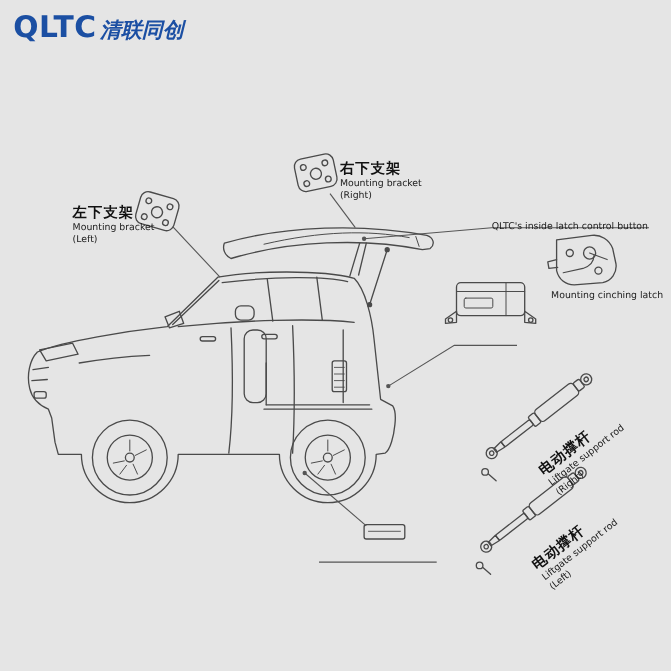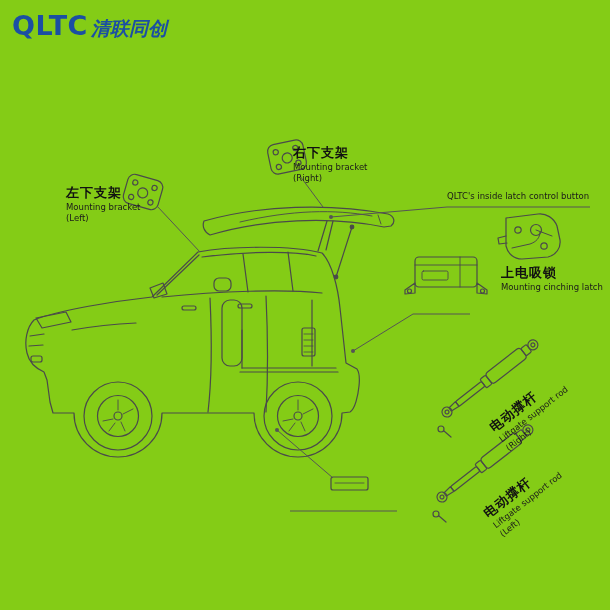--- a/index.html
+++ b/index.html
@@ -1,27 +1,27 @@
 <!DOCTYPE html>
 <html><head>
 <meta charset="utf-8">
 <style>
   html,body{margin:0;padding:0;background:#ffffff;}
   .stage{
-    position:relative;width:610px;height:610px;background:#84cc16;overflow:hidden;
+    position:relative;width:610px;height:610px;background:#e5e5e5;overflow:hidden;
     font-family:"DejaVu Sans","Liberation Sans",sans-serif;color:#111;
   }
   .stage svg{position:absolute;left:0;top:0;}
   .logo{position:absolute;left:12px;top:12px;display:flex;align-items:baseline;gap:3px;}
   .logo .brand{font-size:27px;font-weight:800;color:#1b4fa3;letter-spacing:.5px;line-height:1;}
   .logo .cn{font-size:19px;font-weight:700;color:#1b4fa3;line-height:1;font-style:italic;}
   .label{position:absolute;}
   .label .cn{font-size:13px;font-weight:700;letter-spacing:1px;white-space:nowrap;color:#111;}
   .label .en{font-size:8.5px;line-height:1.3;white-space:nowrap;color:#1a1a1a;}
-  .label .en.gap{margin-top:2px;}
+  .label .en.gap{margin-top:12px;}
   .rot{transform-origin:0 0;}
 </style>
 </head>
 <body>
 
 <div class="stage">
 
   <svg width="610" height="610" viewBox="0 0 610 610">
     <defs>
       <g id="bracket">
@@ -170,32 +170,31 @@
     <span class="brand">QLTC</span>
     <span class="cn">清联同创</span>
   </div>
 
   <div class="label" style="left:66px;top:184px">
     <div class="cn">左下支架</div>
     <div class="en">Mounting bracket</div>
     <div class="en">(Left)</div>
   </div>
 
-  <div class="label" style="left:293px;top:144px">
+  <div class="label" style="left:309px;top:144px">
     <div class="cn">右下支架</div>
     <div class="en">Mounting bracket</div>
     <div class="en">(Right)</div>
   </div>
 
   <div class="label" style="left:447px;top:189px">
     <div class="en gap">QLTC's inside latch control button</div>
   </div>
 
   <div class="label" style="left:501px;top:264px">
-    <div class="cn">上电吸锁</div>
     <div class="en">Mounting cinching latch</div>
   </div>
 
 
   <div class="label rot" style="left:486px;top:422px;transform:rotate(-38deg)">
     <div class="cn">电动撑杆</div>
     <div class="en">Liftgate support rod</div>
     <div class="en">(Right)</div>
   </div>
 

